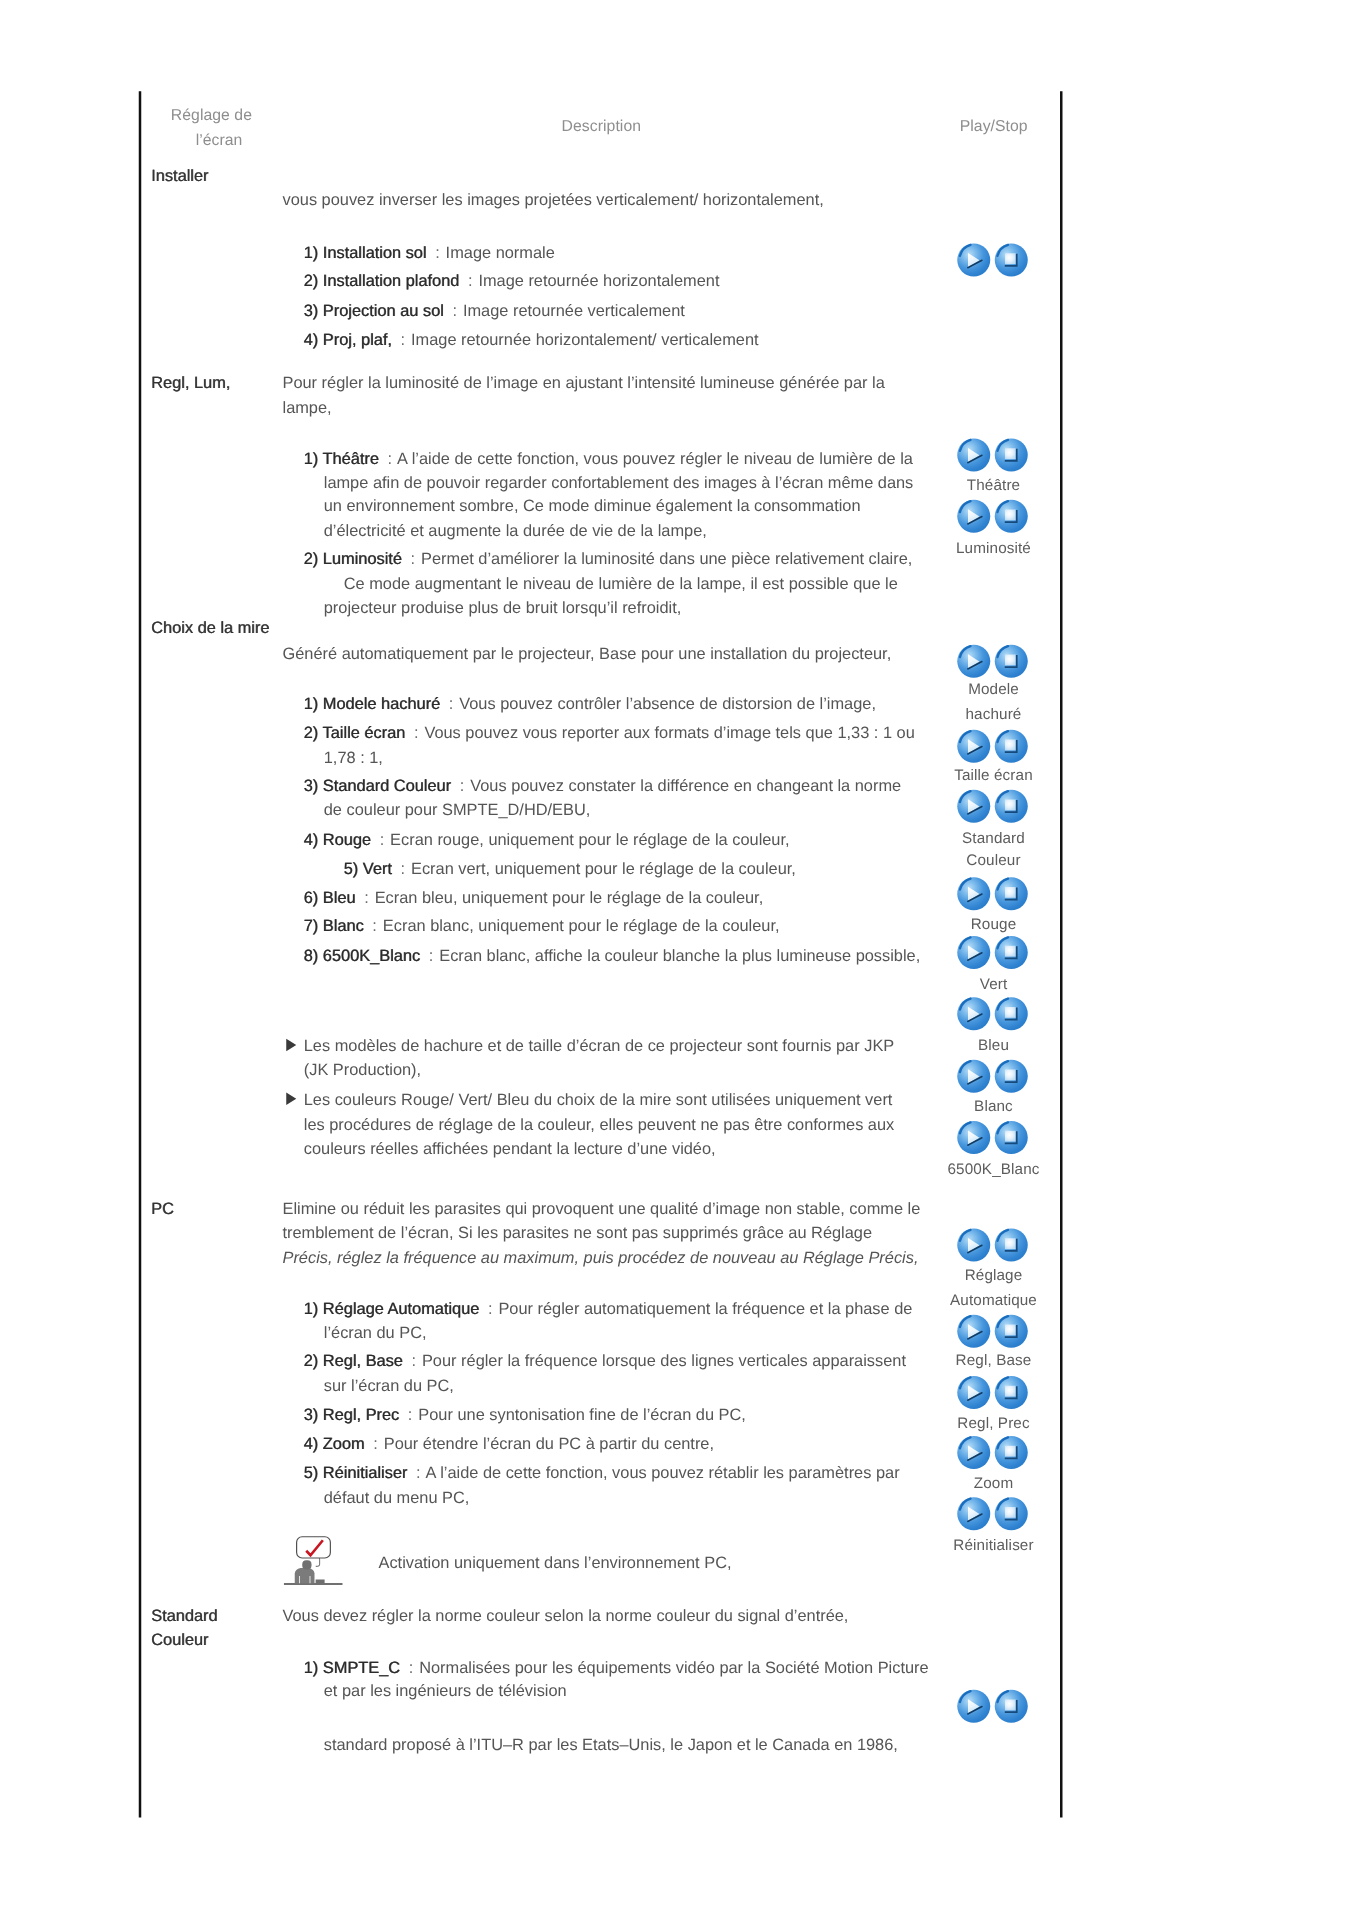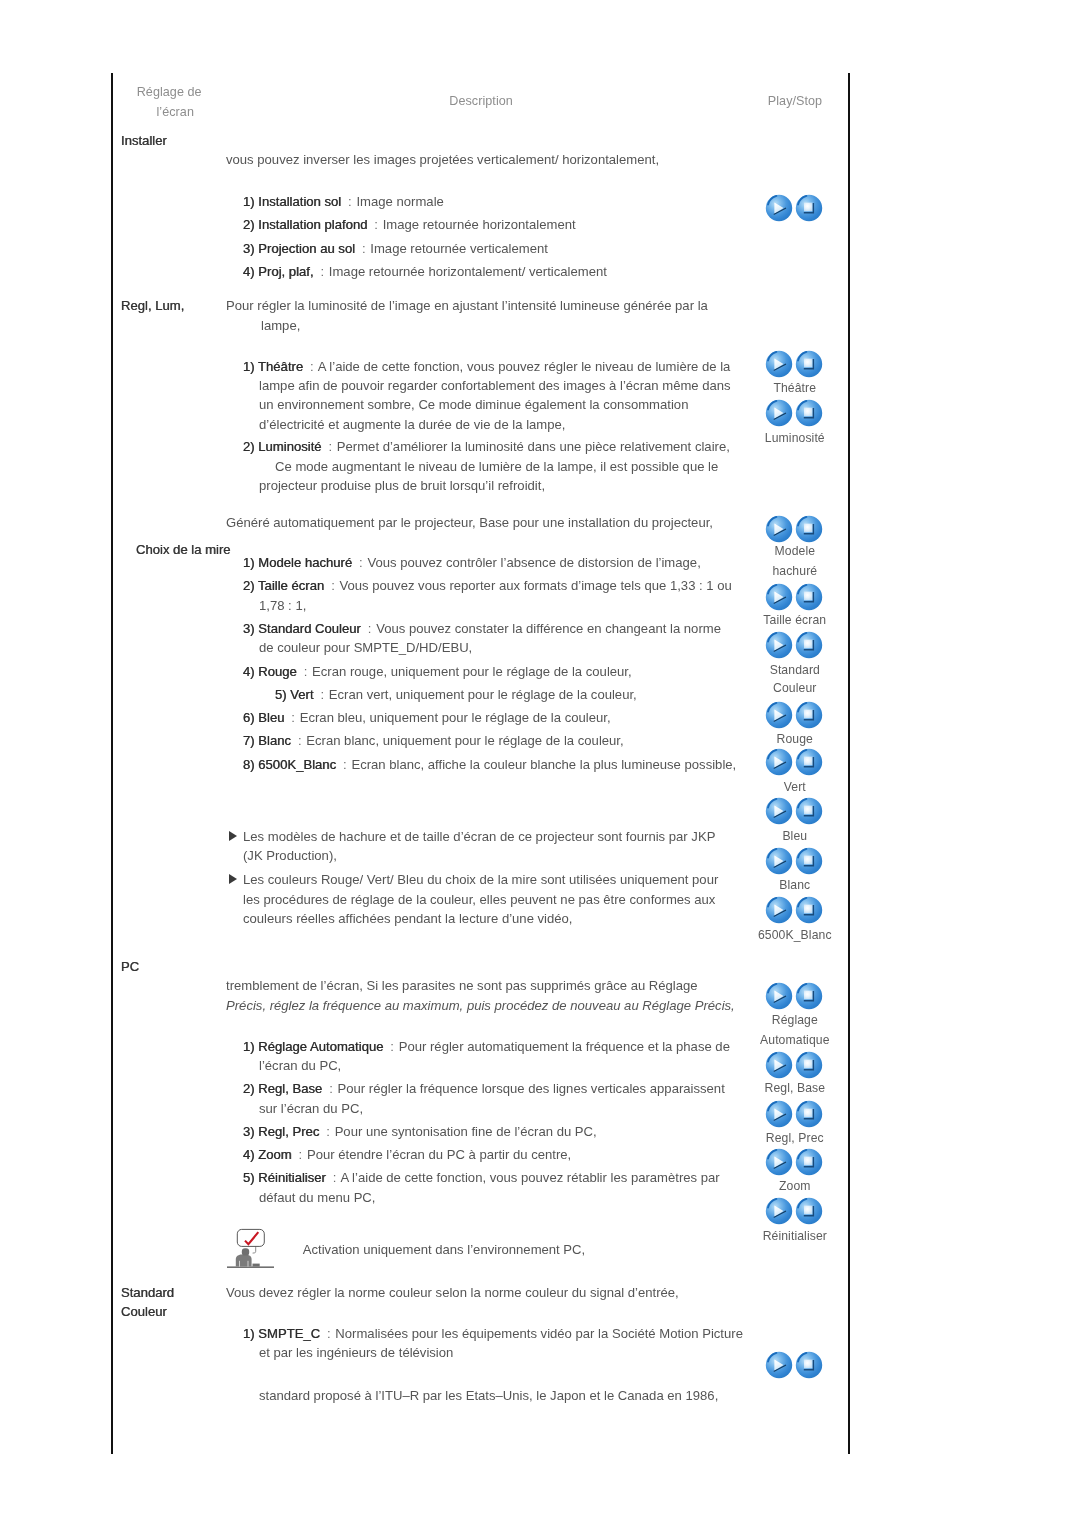--- a/index.html
+++ b/index.html
@@ -78,21 +78,21 @@
 <path d="M9.4 8.4 L18.5 14.1 L9.4 19.7 Z" fill="url(#gTri)"></path>
 <path d="M9.2 20.2 L20.6 14.2" stroke="#123c63" stroke-width="1.15" fill="none" stroke-linecap="round"></path>
       </svg><span style="display:inline-block;width:2.40px"></span><svg width="28" height="28" viewBox="0 0 28 28">
 <circle cx="14" cy="14" r="13.2" fill="url(#gBall)"></circle>
 <path d="M3.0 10.6 A12.1 12.1 0 0 1 11.4 1.9" stroke="#1a6cbd" stroke-width="1.9" fill="none" stroke-linecap="round"></path>
 <rect x="9.0" y="8.6" width="8.6" height="8.6" fill="url(#gSq)"></rect>
 <path d="M18.4 9.0 L18.4 18.7 L8.8 18.7" stroke="#174a7c" stroke-width="1.4" fill="none"></path>
       </svg></div>
   <div class="rowname" style="left:121px;top:298.35px;">Regl, Lum,</div>
   <div class="tl" style="left:226px;top:298.35px;">Pour régler la luminosité de l’image en ajustant l’intensité lumineuse générée par la</div>
-  <div class="tl" style="left:226px;top:317.60px;margin-left:35px;">lampe,</div>
+  <div class="tl" style="left:226px;top:317.60px;">lampe,</div>
   <div class="tl" style="left:243px;top:358.95px;">
 <b>1)</b> <b>Théâtre</b> <span class="sep">:</span> <span>A l’aide de cette fonction, vous pouvez régler le niveau de lumière de la</span></div>
   <div class="tl" style="left:259px;top:378.20px;">lampe afin de pouvoir regarder confortablement des images à l’écran même dans</div>
   <div class="tl" style="left:259px;top:397.45px;">un environnement sombre, Ce mode diminue également la consommation</div>
   <div class="tl" style="left:259px;top:416.70px;">d’électricité et augmente la durée de vie de la lampe,</div>
   <div class="tl" style="left:243px;top:439.45px;">
 <b>2)</b> <b>Luminosité</b> <span class="sep">:</span> <span>Permet d’améliorer la luminosité dans une pièce relativement claire,</span></div>
   <div class="tl" style="left:275px;top:458.70px;">Ce mode augmentant le niveau de lumière de la lampe, il est possible que le</div>
   <div class="tl" style="left:259px;top:477.95px;">projecteur produise plus de bruit lorsqu’il refroidit,</div>
   <div class="btnpair" style="left:764.80px;top:350.10px;"><svg width="28" height="28" viewBox="0 0 28 28">
@@ -112,21 +112,21 @@
 <path d="M3.0 10.6 A12.1 12.1 0 0 1 11.4 1.9" stroke="#1a6cbd" stroke-width="1.9" fill="none" stroke-linecap="round"></path>
 <path d="M9.4 8.4 L18.5 14.1 L9.4 19.7 Z" fill="url(#gTri)"></path>
 <path d="M9.2 20.2 L20.6 14.2" stroke="#123c63" stroke-width="1.15" fill="none" stroke-linecap="round"></path>
       </svg><span style="display:inline-block;width:2.40px"></span><svg width="28" height="28" viewBox="0 0 28 28">
 <circle cx="14" cy="14" r="13.2" fill="url(#gBall)"></circle>
 <path d="M3.0 10.6 A12.1 12.1 0 0 1 11.4 1.9" stroke="#1a6cbd" stroke-width="1.9" fill="none" stroke-linecap="round"></path>
 <rect x="9.0" y="8.6" width="8.6" height="8.6" fill="url(#gSq)"></rect>
 <path d="M18.4 9.0 L18.4 18.7 L8.8 18.7" stroke="#174a7c" stroke-width="1.4" fill="none"></path>
       </svg></div>
   <div class="blabel" style="left:724.80px;top:430.85px;width:140px;">Luminosité</div>
-  <div class="rowname" style="left:121px;top:542px;margin-left:15px;">Choix de la mire</div>
+  <div class="rowname" style="left:121px;top:494px;">Choix de la mire</div>
   <div class="tl" style="left:226px;top:514.95px;">Généré automatiquement par le projecteur, Base pour une installation du projecteur,</div>
   <div class="tl" style="left:243px;top:554.95px;">
 <b>1)</b> <b>Modele hachuré</b> <span class="sep">:</span> <span>Vous pouvez contrôler l’absence de distorsion de l’image,</span></div>
   <div class="tl" style="left:243px;top:578.35px;text-align:center;">
 <b>2)</b> <b>Taille écran</b> <span class="sep">:</span> <span>Vous pouvez vous reporter aux formats d’image tels que 1,33 : 1 ou</span></div>
   <div class="tl" style="left:259px;top:597.60px;">1,78 : 1,</div>
   <div class="tl" style="left:243px;top:621.05px;">
 <b>3)</b> <b>Standard Couleur</b> <span class="sep">:</span> <span>Vous pouvez constater la différence en changeant la norme</span></div>
   <div class="tl" style="left:259px;top:640.30px;">de couleur pour SMPTE_D/HD/EBU,</div>
   <div class="tl" style="left:243px;top:664.05px;">
@@ -136,21 +136,21 @@
   <div class="tl" style="left:243px;top:710.25px;">
 <b>6)</b> <b>Bleu</b> <span class="sep">:</span> <span>Ecran bleu, uniquement pour le réglage de la couleur,</span></div>
   <div class="tl" style="left:243px;top:733.45px;">
 <b>7)</b> <b>Blanc</b> <span class="sep">:</span> <span>Ecran blanc, uniquement pour le réglage de la couleur,</span></div>
   <div class="tl" style="left:243px;top:756.65px;">
 <b>8)</b> <b>6500K_Blanc</b> <span class="sep">:</span> <span>Ecran blanc, affiche la couleur blanche la plus lumineuse possible,</span></div>
   <div class="bularrow" style="left:228.90px;top:830.80px;"></div>
   <div class="tl" style="left:243px;top:829.15px;">Les modèles de hachure et de taille d’écran de ce projecteur sont fournis par JKP</div>
   <div class="tl" style="left:243px;top:848.40px;">(JK Production),</div>
   <div class="bularrow" style="left:228.90px;top:873.90px;"></div>
-  <div class="tl" style="left:243px;top:872.25px;">Les couleurs Rouge/ Vert/ Bleu du choix de la mire sont utilisées uniquement pour</div>
+  <div class="tl" style="left:243px;top:872.25px;">Les couleurs Rouge/ Vert/ Bleu du choix de la mire sont utilisées uniquement vert</div>
   <div class="tl" style="left:243px;top:891.50px;">les procédures de réglage de la couleur, elles peuvent ne pas être conformes aux</div>
   <div class="tl" style="left:243px;top:910.75px;">couleurs réelles affichées pendant la lecture d’une vidéo,</div>
   <div class="btnpair" style="left:764.80px;top:514.60px;"><svg width="28" height="28" viewBox="0 0 28 28">
 <circle cx="14" cy="14" r="13.2" fill="url(#gBall)"></circle>
 <path d="M3.0 10.6 A12.1 12.1 0 0 1 11.4 1.9" stroke="#1a6cbd" stroke-width="1.9" fill="none" stroke-linecap="round"></path>
 <path d="M9.4 8.4 L18.5 14.1 L9.4 19.7 Z" fill="url(#gTri)"></path>
 <path d="M9.2 20.2 L20.6 14.2" stroke="#123c63" stroke-width="1.15" fill="none" stroke-linecap="round"></path>
       </svg><span style="display:inline-block;width:2.40px"></span><svg width="28" height="28" viewBox="0 0 28 28">
 <circle cx="14" cy="14" r="13.2" fill="url(#gBall)"></circle>
 <path d="M3.0 10.6 A12.1 12.1 0 0 1 11.4 1.9" stroke="#1a6cbd" stroke-width="1.9" fill="none" stroke-linecap="round"></path>
@@ -238,20 +238,21 @@
 <path d="M9.4 8.4 L18.5 14.1 L9.4 19.7 Z" fill="url(#gTri)"></path>
 <path d="M9.2 20.2 L20.6 14.2" stroke="#123c63" stroke-width="1.15" fill="none" stroke-linecap="round"></path>
       </svg><span style="display:inline-block;width:2.40px"></span><svg width="28" height="28" viewBox="0 0 28 28">
 <circle cx="14" cy="14" r="13.2" fill="url(#gBall)"></circle>
 <path d="M3.0 10.6 A12.1 12.1 0 0 1 11.4 1.9" stroke="#1a6cbd" stroke-width="1.9" fill="none" stroke-linecap="round"></path>
 <rect x="9.0" y="8.6" width="8.6" height="8.6" fill="url(#gSq)"></rect>
 <path d="M18.4 9.0 L18.4 18.7 L8.8 18.7" stroke="#174a7c" stroke-width="1.4" fill="none"></path>
       </svg></div>
   <div class="blabel" style="left:724.80px;top:927.55px;width:140px;">6500K_Blanc</div>
   <div class="rowname" style="left:121px;top:959.05px;">PC</div>
+  <div class="tl" style="left:226px;top:959.05px;">Elimine ou réduit les parasites qui provoquent une qualité d’image non stable, comme le</div>
   <div class="tl" style="left:226px;top:978.30px;">tremblement de l’écran, Si les parasites ne sont pas supprimés grâce au Réglage</div>
   <div class="tl" style="left:226px;top:997.55px;font-style:italic;">Précis, réglez la fréquence au maximum, puis procédez de nouveau au Réglage Précis,</div>
   <div class="tl" style="left:243px;top:1038.55px;">
 <b>1)</b> <b>Réglage Automatique</b> <span class="sep">:</span> <span>Pour régler automatiquement la fréquence et la phase de</span></div>
   <div class="tl" style="left:259px;top:1057.80px;">l’écran du PC,</div>
   <div class="tl" style="left:243px;top:1081.25px;">
 <b>2)</b> <b>Regl, Base</b> <span class="sep">:</span> <span>Pour régler la fréquence lorsque des lignes verticales apparaissent</span></div>
   <div class="tl" style="left:259px;top:1100.50px;">sur l’écran du PC,</div>
   <div class="tl" style="left:243px;top:1123.95px;">
 <b>3)</b> <b>Regl, Prec</b> <span class="sep">:</span> <span>Pour une syntonisation fine de l’écran du PC,</span></div>

